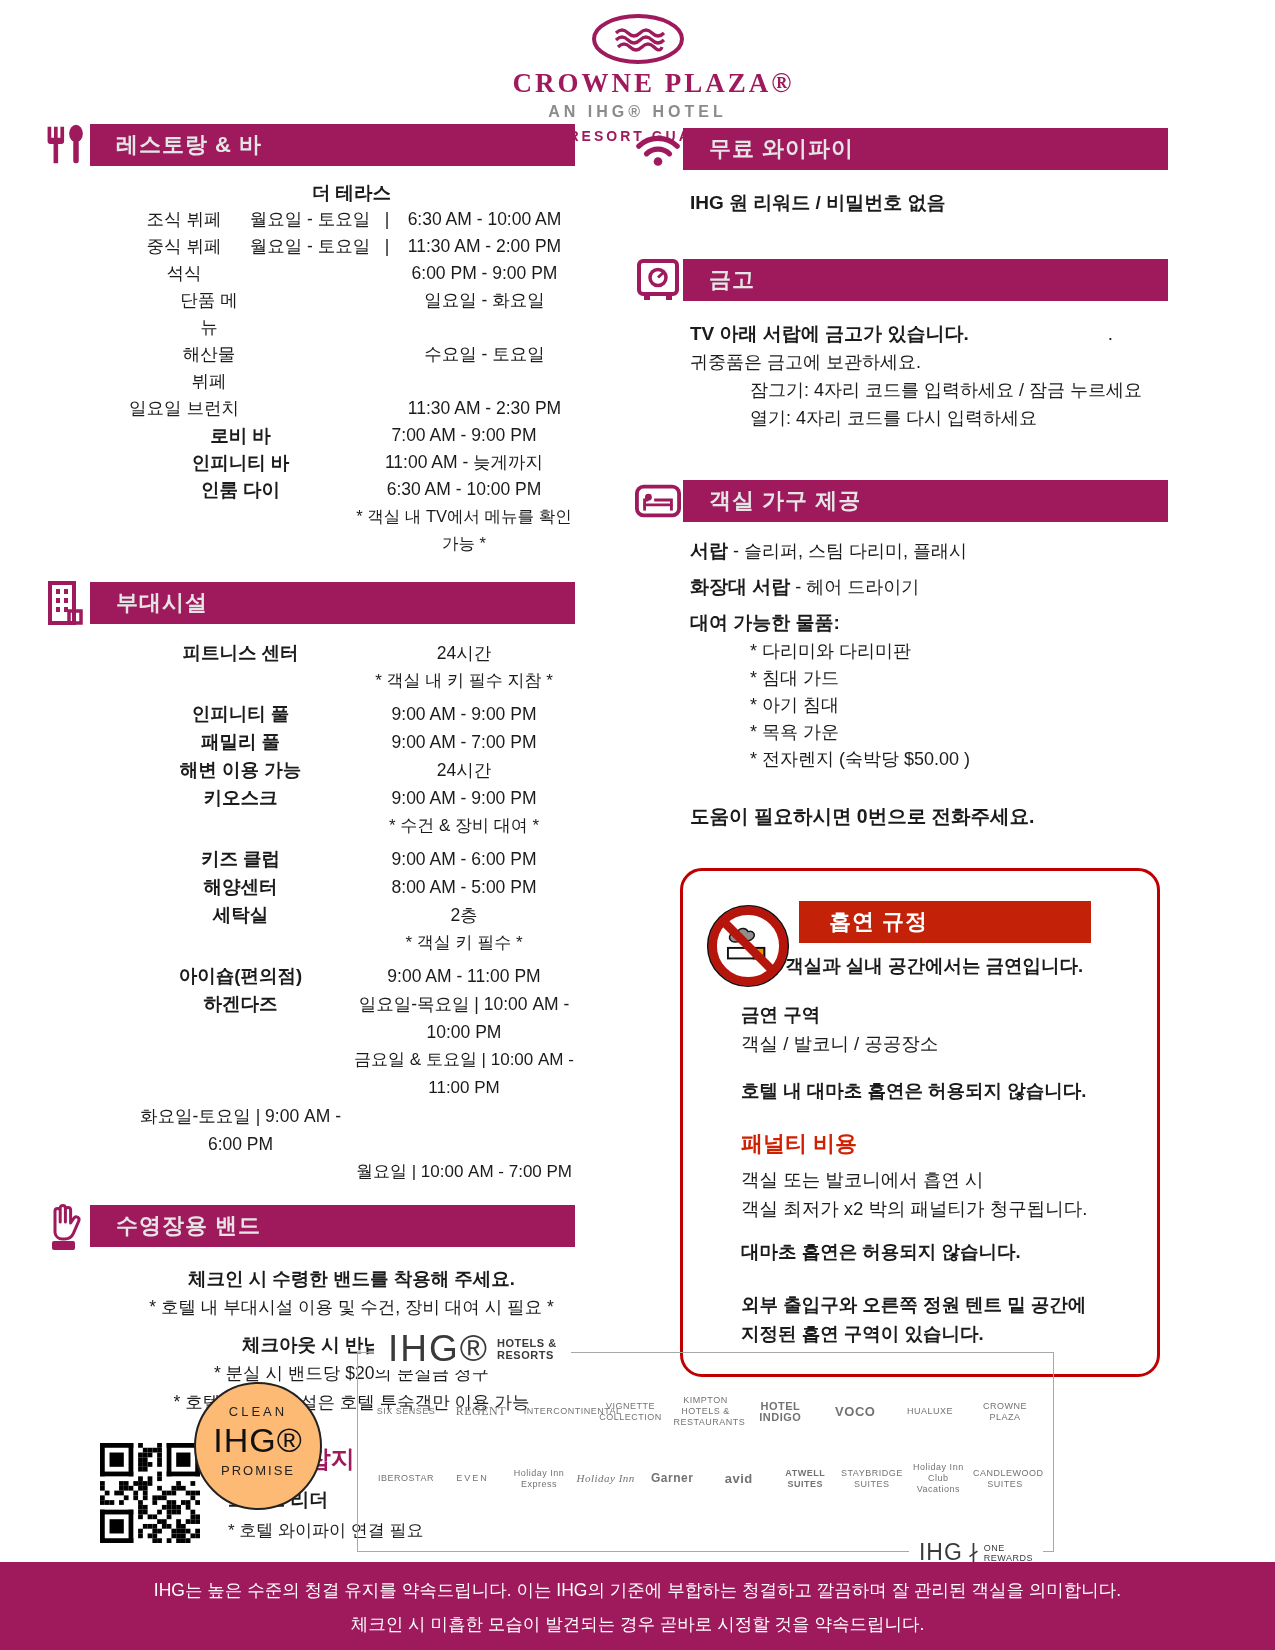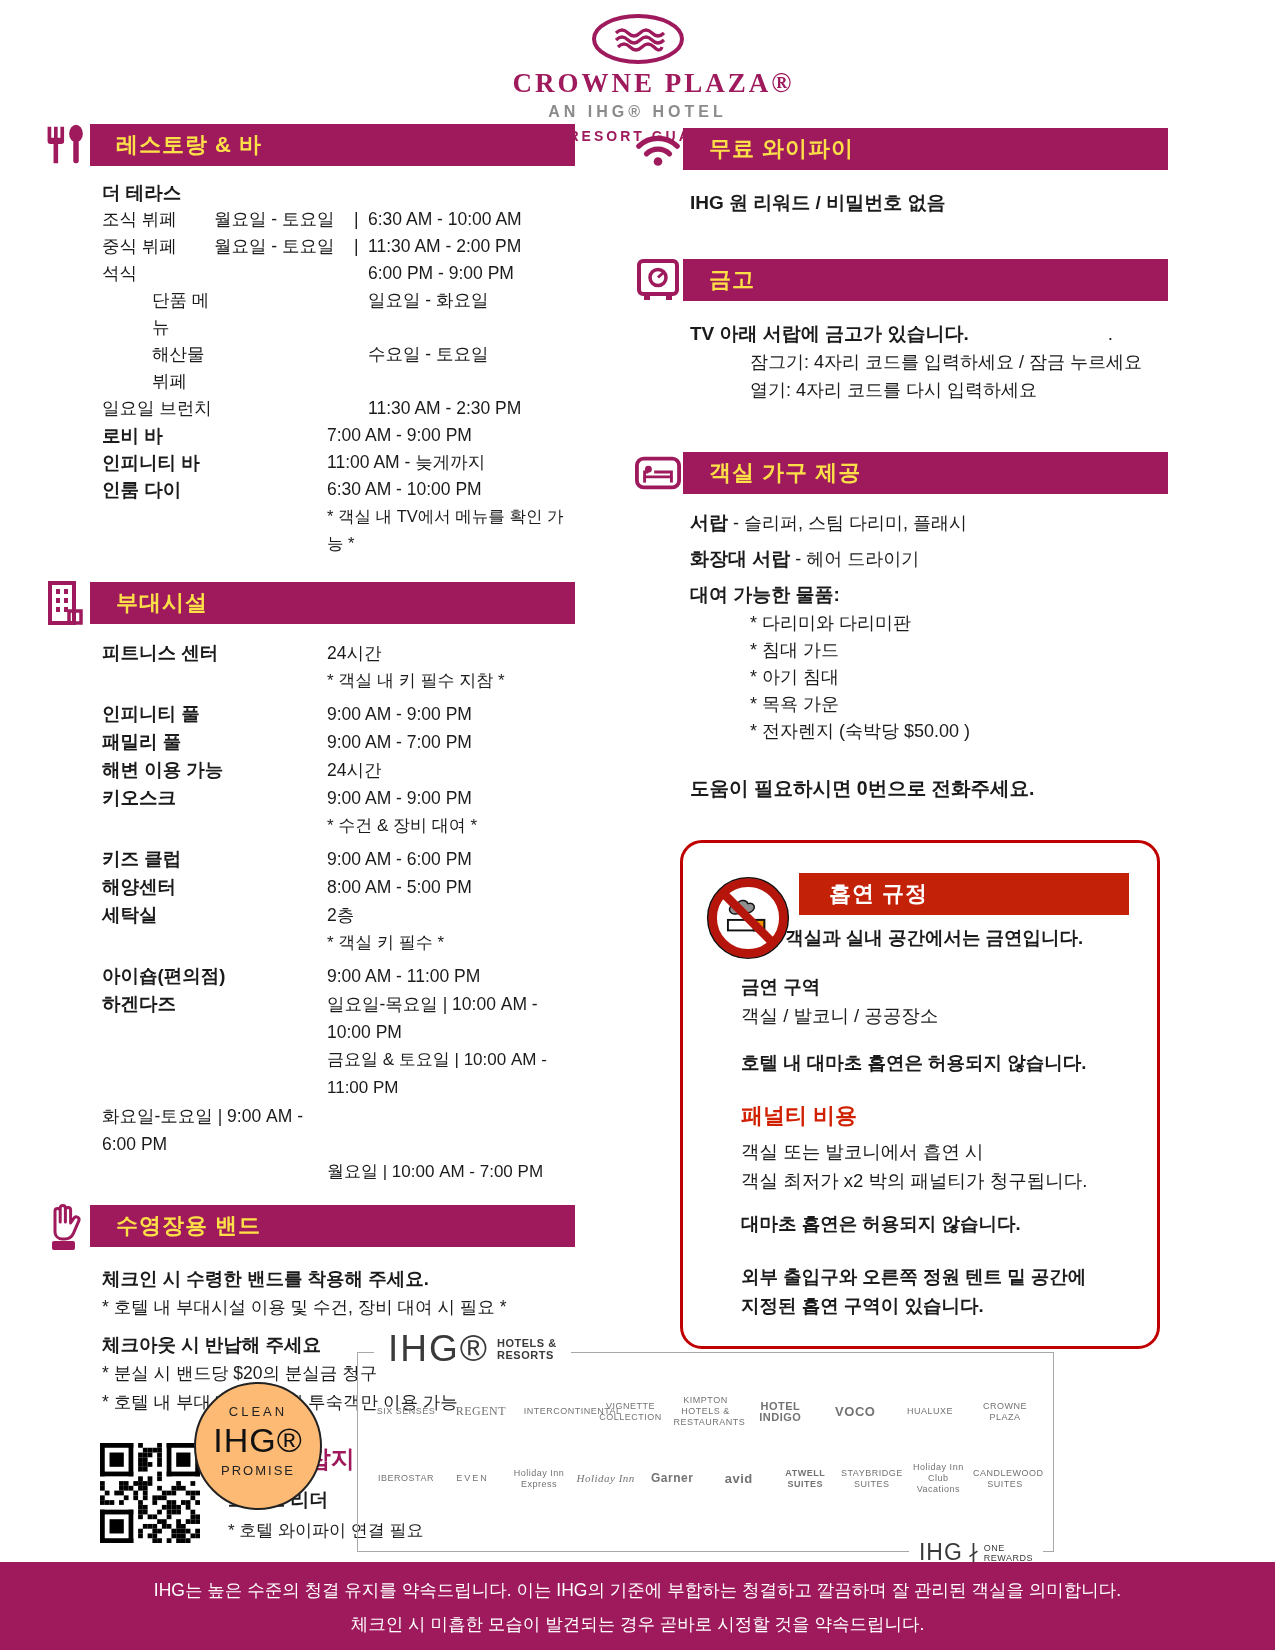--- a/index.html
+++ b/index.html
@@ -20,23 +20,23 @@
   .logo-block{position:absolute;top:12px;left:0;right:0;text-align:center;}
   .logo-oval{display:block;margin:0 auto 2px auto;}
   .logo-name{font-family:"Liberation Serif","DejaVu Serif",serif;font-size:27px;letter-spacing:3px;color:var(--magenta);font-weight:600;padding-left:32px;}
   .logo-tag{font-size:16px;letter-spacing:4px;color:var(--gray);margin-top:4px;font-weight:bold;}
   .logo-resort{font-size:14px;letter-spacing:3px;color:var(--magenta);margin-top:7px;font-weight:bold;}
   
   .col-left{position:absolute;left:40px;top:118px;width:535px;}
   .col-right{position:absolute;left:633px;top:118px;width:535px;}
   .sec-head{display:flex;align-items:center;}
   .icon-box{flex:0 0 50px;display:flex;justify-content:center;align-items:center;}
-  .bar{flex:1;height:42px;background:var(--magenta);color:#fde047;display:flex;align-items:center;
+  .bar{flex:1;height:42px;background:var(--magenta);color:#e5e5e5;display:flex;align-items:center;
        padding-left:26px;font-size:22px;font-weight:bold;letter-spacing:1px;}
-  .sec-body{margin-left:62px;}
+  .sec-body{margin-left:88px;text-align:center;}
   
   .r-grid{display:grid;grid-template-columns:112px 140px 14px 1fr;font-size:17.5px;line-height:27px;}
   .r-grid .indent{padding-left:50px;}
   .venue-title{font-size:18.5px;font-weight:bold;line-height:27px;margin-top:12px;}
   .v-grid{display:grid;grid-template-columns:225px 1fr;font-size:17.5px;line-height:27px;}
   .v-grid .vn{font-weight:bold;font-size:18.5px;}
   .note-line{margin-left:225px;font-size:16.5px;line-height:27px;}
   
   .f-grid{display:grid;grid-template-columns:225px 1fr;font-size:17.5px;line-height:28px;}
   .f-grid .fn{font-weight:bold;font-size:18.5px;}
@@ -61,21 +61,21 @@
   .safe-ind{margin-left:60px;}
   .room-body{margin-left:57px;margin-top:16px;}
   .room-line{font-size:18px;line-height:26px;margin-top:10px;}
   .room-line .rl{font-weight:bold;font-size:19px;}
   .rentals{margin-left:60px;font-size:18px;line-height:27px;margin-top:2px;}
   .help-line{margin-left:57px;font-size:19.5px;font-weight:bold;margin-top:30px;}
   
   .smoke-box{margin-left:47px;margin-top:38px;width:480px;border:3px solid var(--red-border);
              border-radius:22px;background:#fff;padding:30px 18px 26px 58px;position:relative;}
   .smoke-icon{position:absolute;left:22px;top:32px;}
-  .smoke-bar{width:330px;height:42px;margin-left:58px;background:var(--red-bar);color:#fff;
+  .smoke-bar{width:292px;height:42px;margin-left:58px;background:var(--red-bar);color:#fff;
              display:flex;align-items:center;padding-left:30px;font-size:22px;font-weight:bold;letter-spacing:1px;}
   .smoke-intro{margin-top:10px;margin-left:2px;font-size:18.5px;font-weight:bold;}
   .sm-line{font-size:18.5px;line-height:29px;}
   .sm-bold{font-size:18.5px;font-weight:bold;line-height:29px;}
   .penalty-title{color:var(--red-text);font-size:22px;font-weight:bold;margin-top:24px;}
   
   .brands{position:absolute;left:357px;top:1352px;width:697px;height:200px;border:1px solid #a8a8a8;}
   .ihg-logo{position:absolute;top:-25px;left:16px;background:#fff;padding:0 14px;display:flex;align-items:center;}
   .ihg-main{font-size:37px;letter-spacing:2px;color:#3a3a3a;font-weight:500;}
   .ihg-sub{font-size:11px;font-weight:bold;color:#3a3a3a;margin-left:8px;line-height:12px;letter-spacing:0.5px;}
@@ -414,20 +414,21 @@
         <rect x="30" y="36" width="6" height="6" fill="#9E1A5C"></rect>
       </svg>
     </span>
     <div class="bar">금고</div>
   </div>
   <div class="safe-body">
     <div class="safe-l1">
       <span>TV 아래 서랍에 금고가 있습니다.</span>
       <span class="safe-dot">.</span>
     </div>
+    <div>귀중품은 금고에 보관하세요.</div>
     <div class="safe-ind">잠그기: 4자리 코드를 입력하세요 / 잠금 누르세요</div>
     <div class="safe-ind">열기: 4자리 코드를 다시 입력하세요</div>
   </div>
 
   <div class="sec-head" style="margin-top:48px;">
     <span class="icon-box">
       <svg width="46" height="36" viewBox="0 0 48 36">
         <rect x="2" y="3" width="44" height="30" rx="7" fill="none" stroke="#9E1A5C" stroke-width="4"></rect>
         <circle cx="14" cy="14" r="3.6" fill="#9E1A5C"></circle>
         <path d="M20 17 h18 v5 H10 v-5 h4" fill="none" stroke="#9E1A5C" stroke-width="3"></path>

